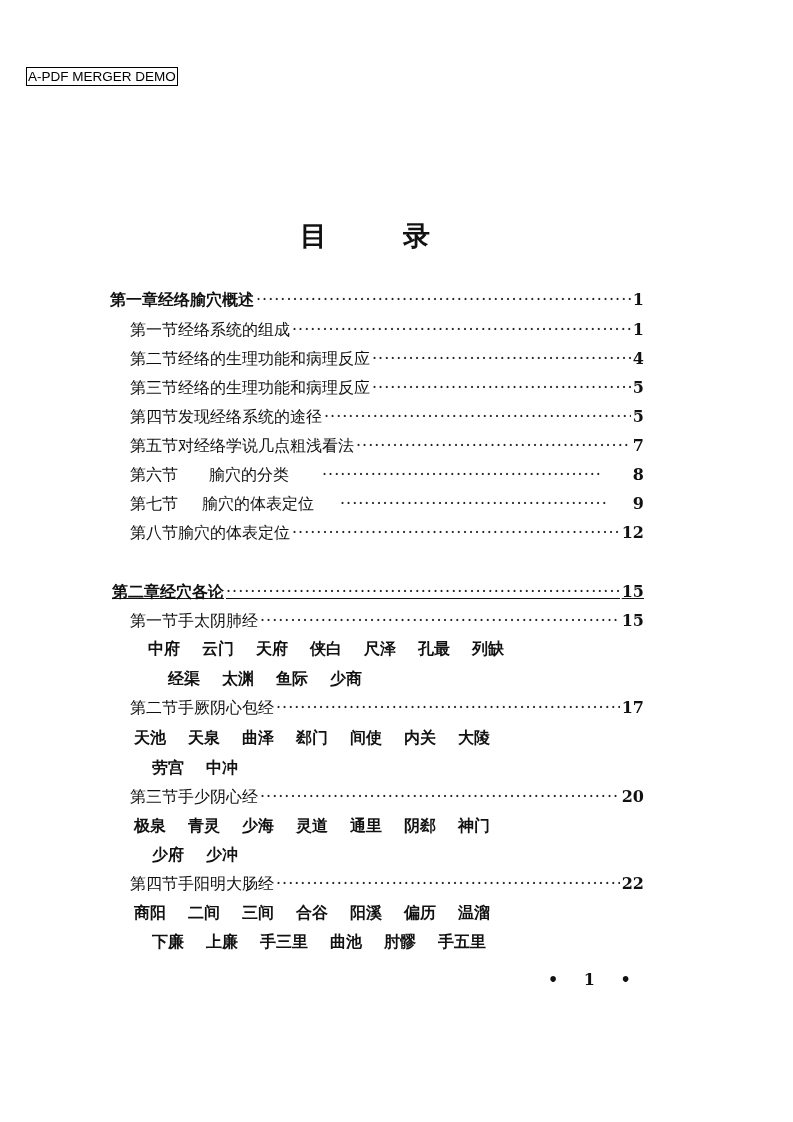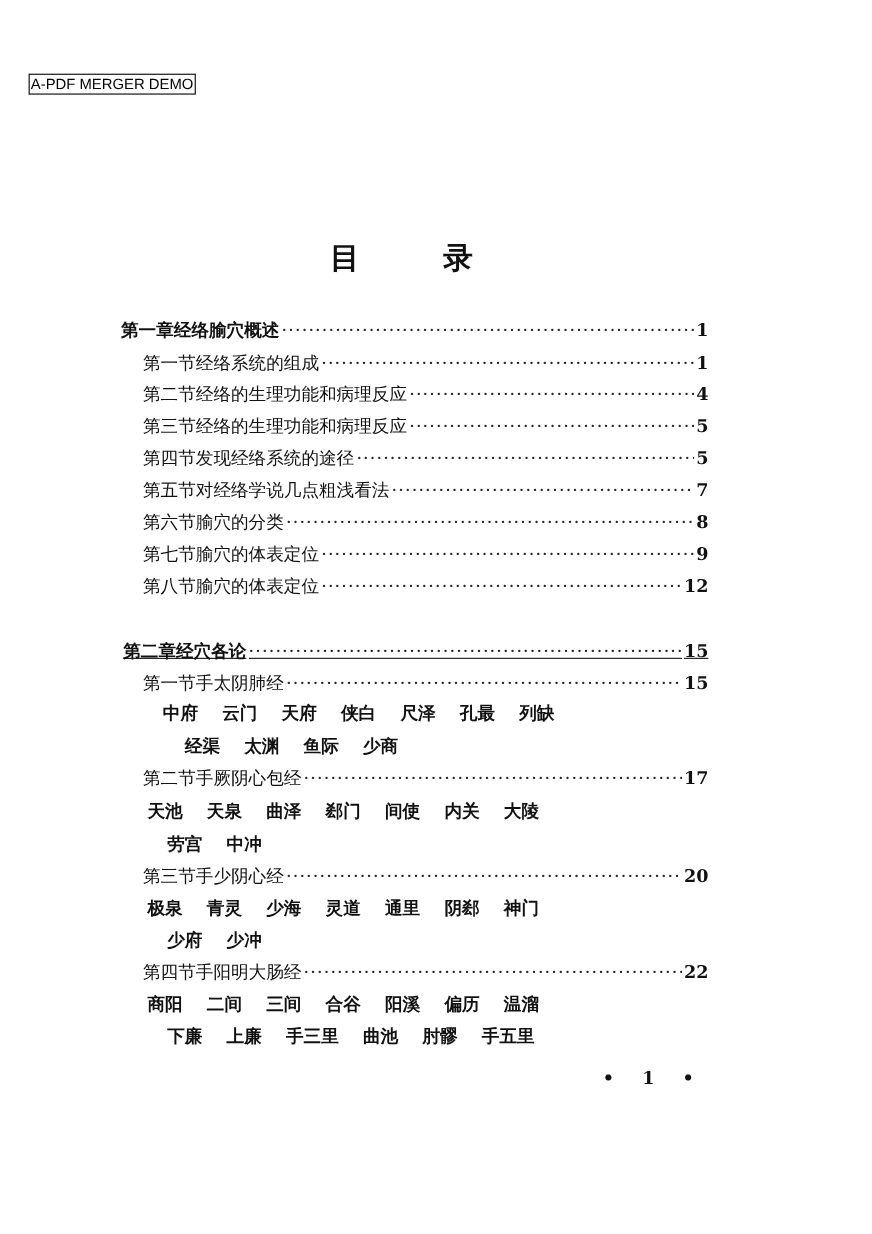--- a/index.html
+++ b/index.html
@@ -140,28 +140,28 @@
     <span class="page">5</span>
   </div>
 
   <div class="row" style="top:434px;left:112px;width:514px;">
     <span class="num">第五节</span>
     <span class="title-text">对经络学说几点粗浅看法</span>
     <span class="leader"></span>
     <span class="page">7</span>
   </div>
 
-  <div class="row" style="top:463px;left:112px;width:514px;">
+  <div class="row" style="top:463px;left:112px;width:514px;gap:31px;">
     <span class="num">第六节</span>
     <span class="title-text">腧穴的分类</span>
     <span class="leader"></span>
     <span class="page">8</span>
   </div>
 
-  <div class="row" style="top:492px;left:112px;width:514px;">
+  <div class="row" style="top:492px;left:112px;width:514px;gap:24px;">
     <span class="num">第七节</span>
     <span class="title-text">腧穴的体表定位</span>
     <span class="leader"></span>
     <span class="page">9</span>
   </div>
 
   <div class="row" style="top:521px;left:112px;width:514px;align-items:center;">
     <span class="num">第八节</span>
     <span class="title-text">腧穴的体表定位</span>
     <span class="leader"></span>

